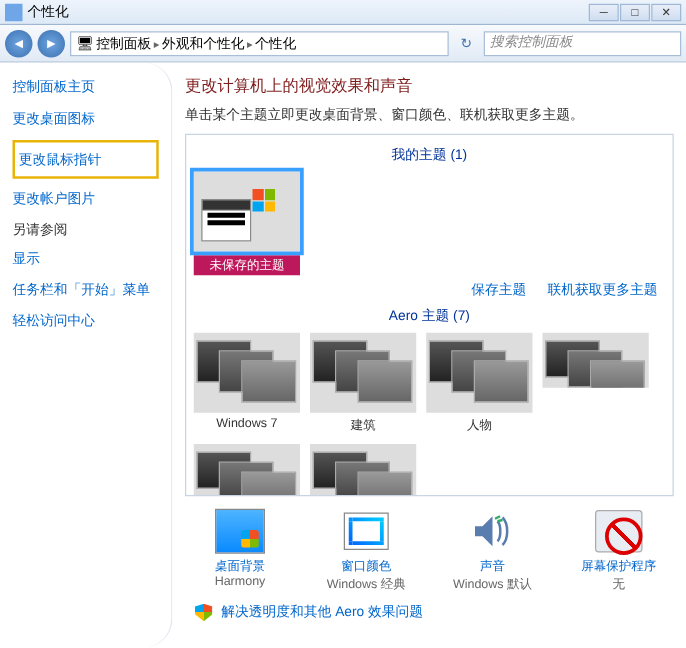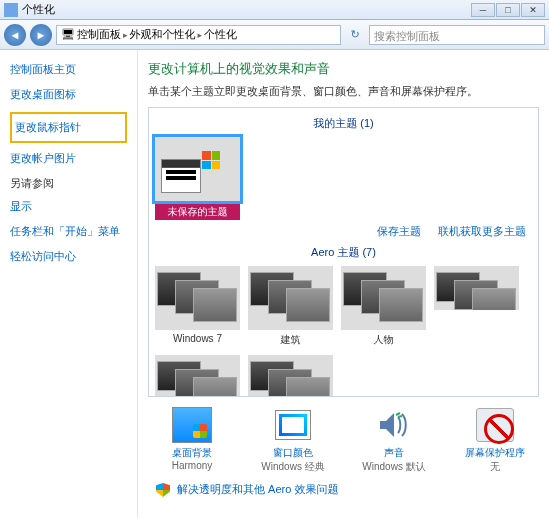--- a/index.html
+++ b/index.html
@@ -9,30 +9,30 @@
 .titlebar .icon { width: 14px; height: 14px; background: #6ea6e8; margin-right: 4px; }
 .titlebar .title { font-size: 11px; color: #000; flex: 1; }
 .winbtns { display: flex; gap: 1px; }
 .winbtn { width: 24px; height: 14px; background: linear-gradient(#e8eef8,#d0def0); border: 1px solid #9fb8d6; display:flex; align-items:center; justify-content:center; font-size: 9px; color:#333; }
 
 .toolbar { height: 30px; background: linear-gradient(#f7fafd,#e1eaf5); border-bottom: 1px solid #b8c8dc; display: flex; align-items: center; padding: 0 4px; gap: 4px; }
 .navbtn { width: 22px; height: 22px; border-radius: 50%; background: radial-gradient(#6fa6e0,#3a6fb0); display:flex; align-items:center; justify-content:center; color:#fff; font-size:11px; }
 .breadcrumb { flex: 1; height: 20px; background: #fff; border: 1px solid #a8bdd6; display: flex; align-items: center; padding: 0 4px; font-size: 11px; color: #000; gap: 2px; }
 .bc-sep { color: #666; font-size:9px; }
 .refresh { width:20px; height:20px; display:flex; align-items:center; justify-content:center; color:#3a6fb0; }
-.search { width: 176px; height: 20px; background: #fff; border: 1px solid #a8bdd6; display: flex; align-items: flex-end; padding: 0 4px; color: #888; font-size: 11px; }
+.search { width: 158px; height: 20px; background: #fff; border: 1px solid #a8bdd6; display: flex; align-items: flex-start; padding: 0 4px; color: #888; font-size: 11px; font-style: italic; }
 
 .body { display: flex; height: calc(100% - 50px); }
-.sidebar { width: 138px; padding: 12px 10px; border-right: 1px solid #e0e6ee; }
+.sidebar { width: 138px; padding: 12px 10px; border-right: 1px solid #e0e6ee; border-radius: 23px; }
 .sidebar a { display: block; color: #0066cc; font-size: 11px; margin-bottom: 10px; text-decoration: none; cursor: pointer; }
 .highlighted { border: 2px solid #eab308; padding: 6px 3px !important; margin-bottom:8px !important; }
 .sidebar .also { color: #333; font-size: 11px; margin-bottom: 8px; }
 
 .main { flex: 1; padding: 10px 10px 6px 10px; overflow: hidden; position: relative; }
-.hdr1 { font-size: 13px; color: #15803d; margin-bottom: 6px; }
+.hdr1 { font-size: 13px; color: #7f1d1d; margin-bottom: 6px; }
 .hdr2 { font-size: 11px; color: #333; margin-bottom: 8px; }
 
 .themes-box { border: 1px solid #c8d4e4; height: 290px; overflow-y: auto; padding: 6px; position: relative; }
 .section-label { color: #003399; font-size: 11px; margin: 2px 0 6px 0; text-align: center; }
 .theme-grid { display: flex; flex-wrap: wrap; gap: 8px; }
 .theme { width: 85px; text-align: center; font-size: 10px; color: #333; }
 .theme .thumb { width: 85px; height: 64px; background: #ddd; margin-bottom: 3px; position: relative; }
 .theme.selected .thumb { outline: 3px solid #39a0ff; }
 .theme.selected { color: #fff; }
 .theme.selected .caption { background: #be185d; padding: 1px 0; }
@@ -116,21 +116,21 @@
     <a>更改帐户图片</a>
 
     <div class="also">另请参阅</div>
     <a>显示</a>
     <a>任务栏和「开始」菜单</a>
     <a>轻松访问中心</a>
   </div>
 
   <div class="main">
     <div class="hdr1">更改计算机上的视觉效果和声音</div>
-    <div class="hdr2">单击某个主题立即更改桌面背景、窗口颜色、声音和屏幕保护程序。</div>
+    <div class="hdr2">单击某个主题立即更改桌面背景、窗口颜色、联机获取更多主题。</div>
 
     <div class="themes-box">
       <div class="section-label">我的主题 (1)</div>
       <div class="theme-grid">
         <div class="theme selected">
           <div class="thumb unsaved-thumb">
             <div class="logo">
                 <span></span>
                 <span></span>
                 <span></span>

